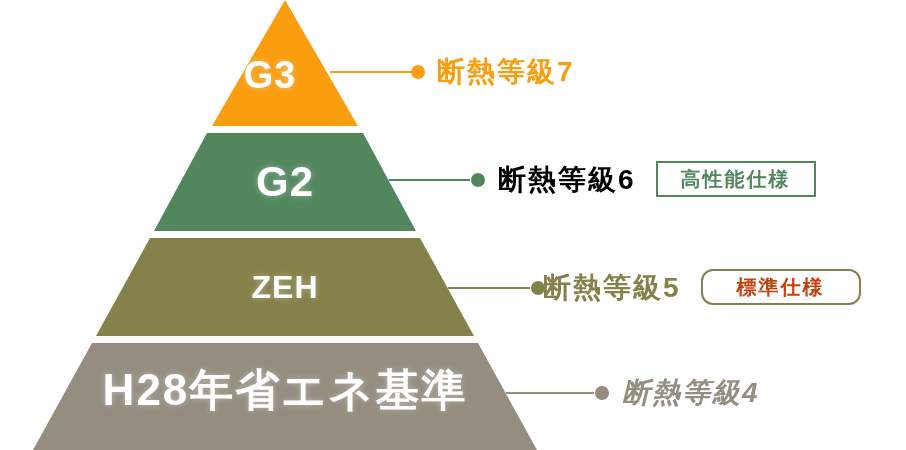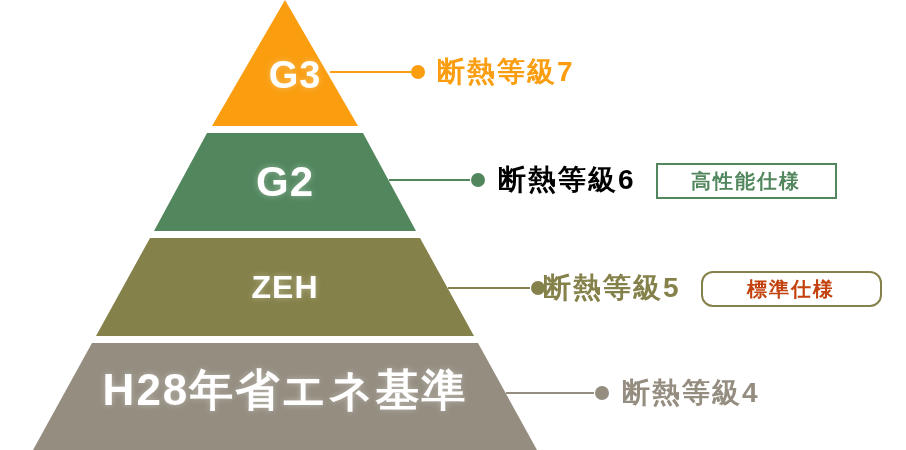--- a/index.html
+++ b/index.html
@@ -24,31 +24,31 @@
     text-shadow:0 0 6px rgba(255,255,255,.35);
   }
   .tier-label.g3{font-size:38px;}
   .tier-label.g2{font-size:42px;}
   .tier-label.zeh{font-size:32px;}
   .tier-label.h28{font-size:44px;letter-spacing:2px;}
   .annotation{
     position:absolute;
     transform:translateY(-50%);
     display:flex;
-    align-items:flex-end;
+    align-items:flex-start;
     white-space:nowrap;
   }
   .annotation .ann-text{
     font-size:28px;
     font-weight:bold;
     letter-spacing:2px;
   }
   .badge{
     margin-left:20px;
-    width:181px;
+    width:160px;
     height:36px;
     border:2px solid;
     display:flex;
     align-items:center;
     justify-content:center;
     font-size:20px;
     font-weight:bold;
     letter-spacing:2px;
     box-sizing:border-box;
   }
@@ -71,36 +71,36 @@
     <line x1="389" y1="180" x2="470" y2="180" stroke-width="2" stroke="#52875E"></line>
     <circle cx="478" cy="180" r="7" fill="#52875E"></circle>
 
     <line x1="448" y1="288" x2="530" y2="288" stroke-width="2" stroke="#85814A"></line>
     <circle cx="538" cy="288" r="7" fill="#85814A"></circle>
 
     <line x1="506" y1="393" x2="594" y2="393" stroke-width="2" stroke="#948D80"></line>
     <circle cx="602" cy="393" r="7" fill="#948D80"></circle>
   </svg>
 
-  <div class="tier-label g3" style="left:295px;top:75px;">G3</div>
+  <div class="tier-label g3" style="left:270px;top:75px;">G3</div>
   <div class="tier-label g2" style="left:285px;top:182px;">G2</div>
   <div class="tier-label zeh" style="left:285px;top:287px;">ZEH</div>
   <div class="tier-label h28" style="left:285px;top:390px;">H28年省エネ基準</div>
 
   <div class="annotation" style="left:437px;top:72px;">
     <span class="ann-text" style="color: rgb(250, 157, 15);">断熱等級7</span>
   </div>
 
   <div class="annotation" style="left:498px;top:180px;">
     <span class="ann-text" style="color: #000000;">断熱等級6</span>
     <span class="badge" style="color: rgb(82, 135, 94); border-color: rgb(82, 135, 94);">高性能仕様</span>
   </div>
 
   <div class="annotation" style="left:543px;top:288px;">
     <span class="ann-text" style="color: rgb(133, 129, 74);">断熱等級5</span>
     <span class="badge" style="color: #c2410c; border-color: rgb(133, 129, 74); border-radius: 12px;">標準仕様</span>
   </div>
 
-  <div class="annotation" style="left:622px;top:393px;">
+  <div class="annotation" style="left:622px;top:393px;font-style:italic;">
     <span class="ann-text" style="color: rgb(148, 141, 128);">断熱等級4</span>
   </div>
 
 </div>
 
 </body></html>

